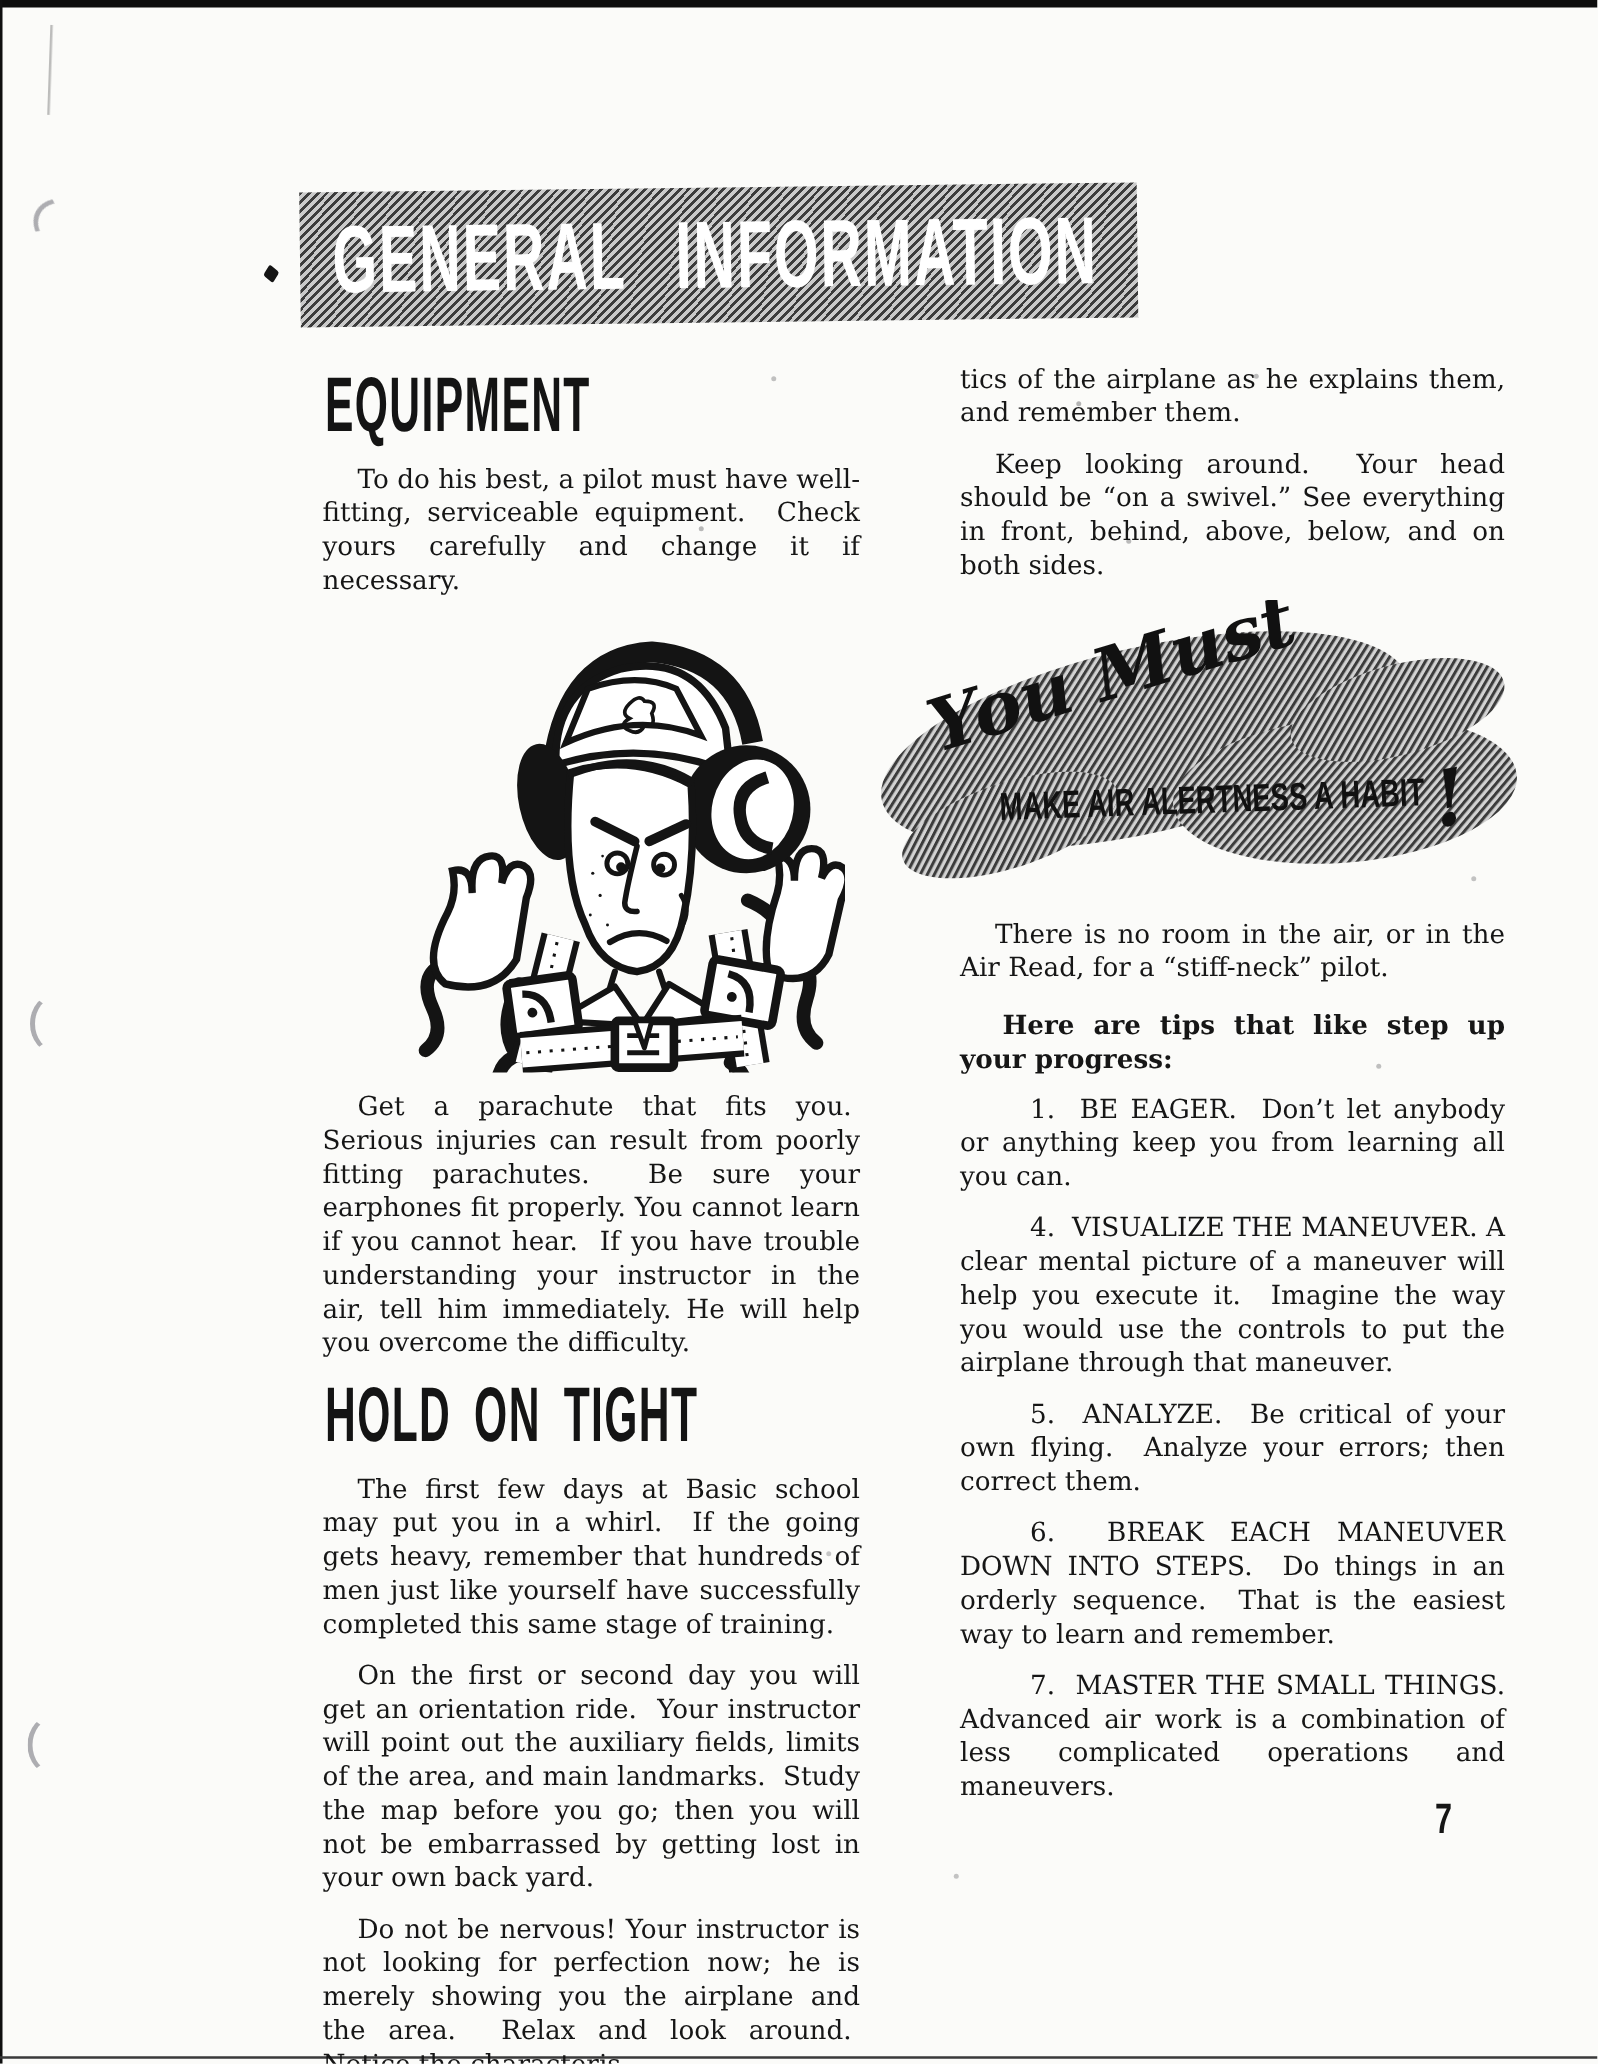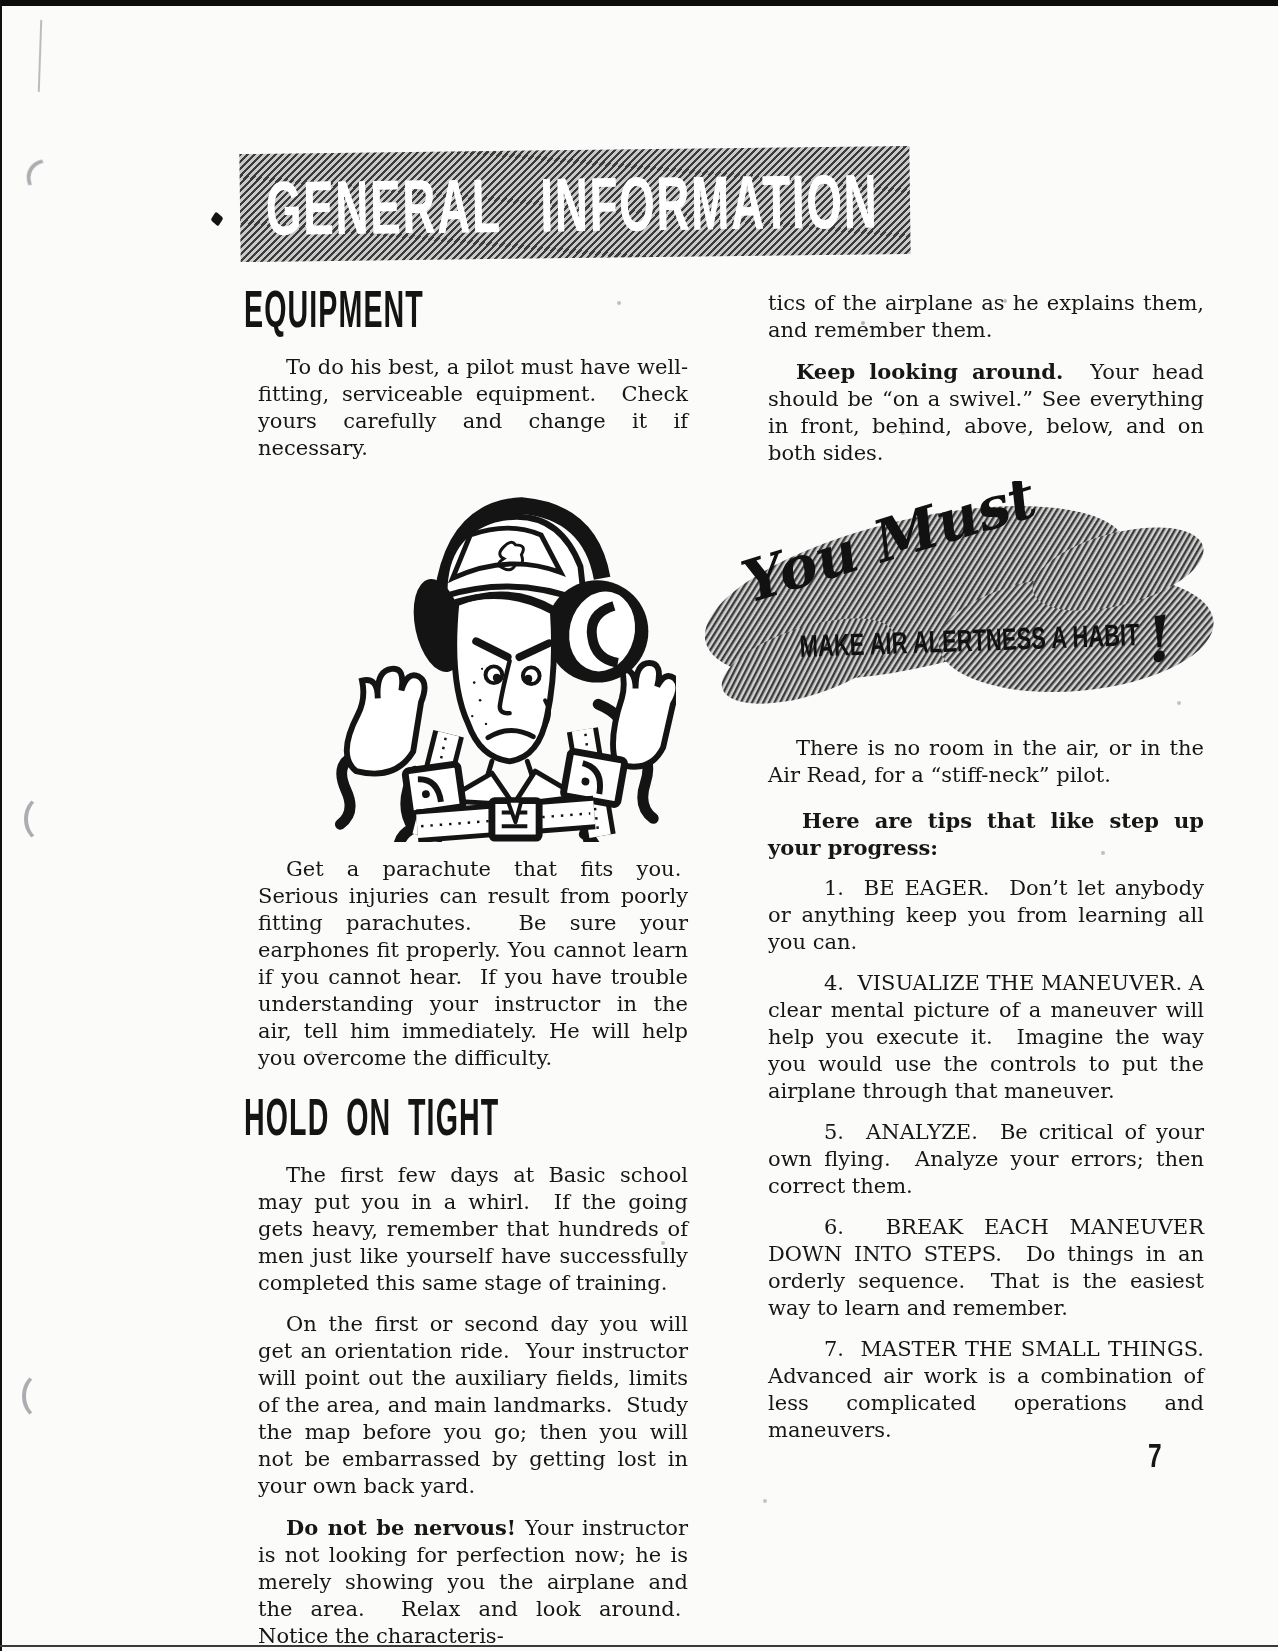--- a/index.html
+++ b/index.html
@@ -37,23 +37,23 @@
     font-family:"Liberation Sans",sans-serif;font-weight:700;font-size:76px;
     color:#ffffff;letter-spacing:3px;word-spacing:42px;white-space:nowrap;
     margin-left:26px;text-shadow:0 0 1px #fff;
   }
   
   .col{position:absolute;top:278px;font-size:21px;line-height:27px;text-align:justify;}
   .col-left{left:244px;width:458px;}
   .col-right{left:754px;width:464px;top:276px;}
   p{margin:14px;text-indent:28px;}
   p.noindent{text-indent:0;}
-  .lead-bold{font-weight:700;}
-  .head{font-family:"Liberation Sans",sans-serif;font-weight:700;font-size:52px;
-    line-height:62px;text-indent:0;margin:0;color:#141414;}
+  .lead-bold{font-weight:400;}
+  .head{font-family:"Liberation Sans",sans-serif;font-weight:700;font-size:62px;
+    line-height:62px;text-indent:0;margin:16px;color:#141414;}
   .head .squeeze{display:inline-block;transform:scaleX(.55);transform-origin:left center;
     letter-spacing:2px;word-spacing:14px;white-space:nowrap;}
   .head.equipment{margin-bottom:6px;}
   .head.hold{margin-top:12px;margin-bottom:10px;}
   .illustration{height:366px;margin:2px 0 0 52px;}
   .tips p{text-indent:56px;}
   .tips-lead{font-weight:700;margin-top:18px;text-indent:34px;}
   .tips{margin-top:13px;}
   .must-banner{position:relative;height:240px;margin-top:6px;}
   .must-banner svg{position:absolute;left:-66px;top:0;}

